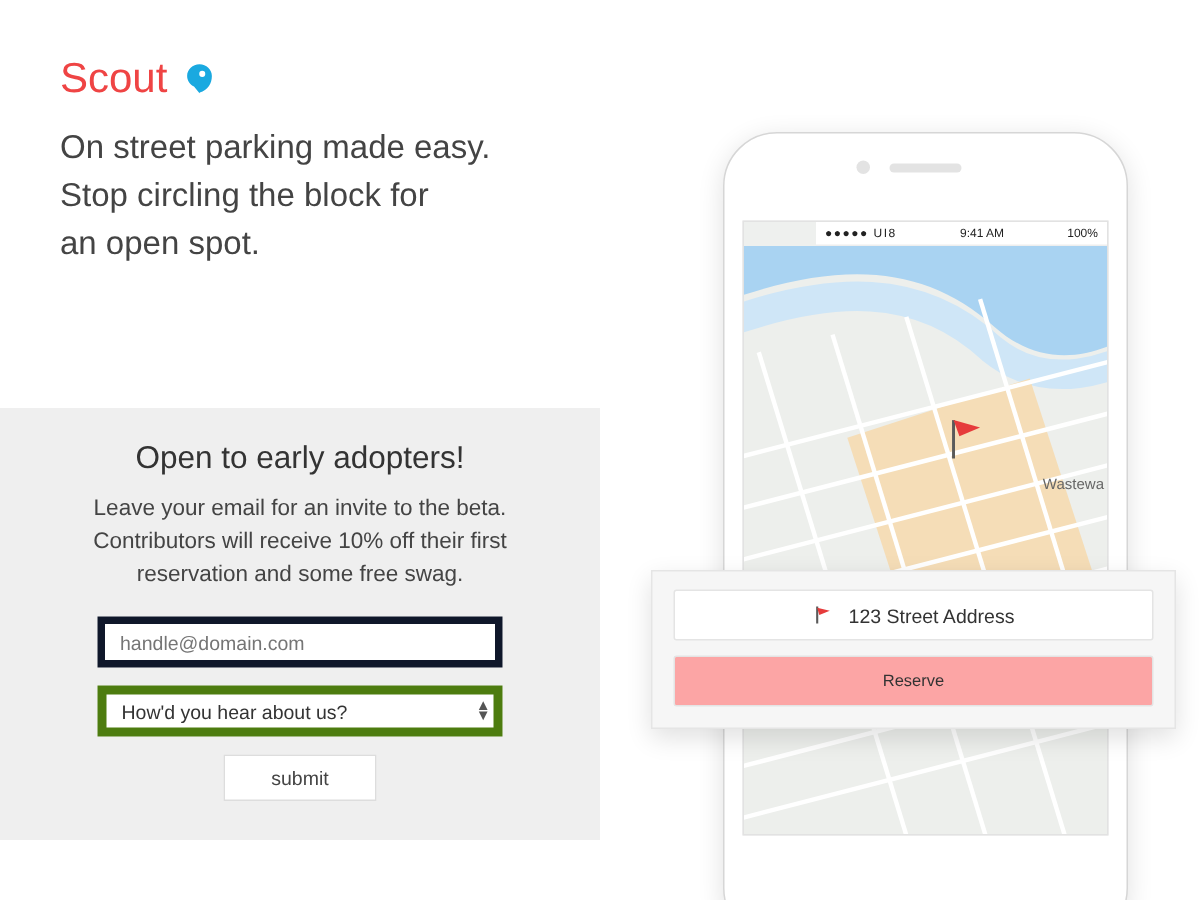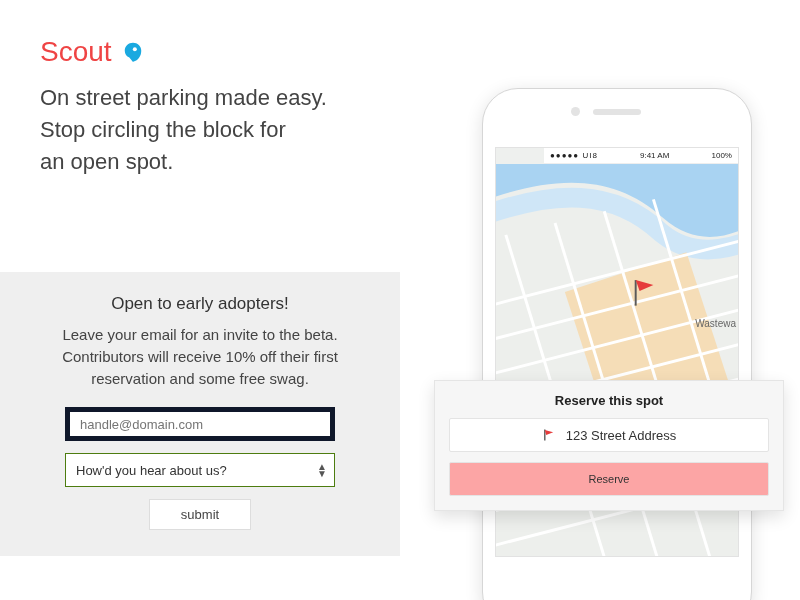--- a/index.html
+++ b/index.html
@@ -3,25 +3,25 @@
 <meta charset="utf-8">
 <style>
   *{box-sizing:border-box;margin:0;padding:0;}
   body{width:800px;height:600px;font-family:"Helvetica Neue",Arial,sans-serif;color:#333;background:#fff;overflow:hidden;position:relative;}
   .wrap{position:relative;padding:36px 40px 0 40px;}
   .brand{display:flex;align-items:center;gap:10px;margin-bottom:14px;}
   .brand h1{font-size:28px;font-weight:400;color:#ef4444;}
   .logo{width:22px;height:22px;}
   .headline{font-size:22px;line-height:1.45;font-weight:300;color:#444;margin-bottom:8px;}
   .signup{position:absolute;left:0;top:272px;width:400px;background:#efefef;padding:22px 28px 26px;}
-  .signup h3{font-size:17px;font-weight:400;text-align:center;margin-bottom:10px;color:#333;}
+  .signup h3{font-size:21px;font-weight:400;text-align:center;margin-bottom:10px;color:#333;}
   .signup p{font-size:15px;font-weight:300;text-align:center;line-height:1.45;margin-bottom:18px;color:#444;}
   .field{display:block;margin:0 auto 12px;width:270px;height:34px;background:#fff;border:5px solid #0f172a;font-size:13px;padding:0 10px;color:#888;font-family:inherit;}
   .select-wrap{position:relative;width:270px;margin:0 auto 12px;}
-  .select-wrap select{width:100%;height:34px;background:#fff;border:1px solid #4d7c0f;font-size:13px;padding:0 10px;color:#333;appearance:none;-webkit-appearance:none;font-family:inherit;}
+  .select-wrap select{width:100%;height:34px;background:#fff;border:6px solid #4d7c0f;font-size:13px;padding:0 10px;color:#333;appearance:none;-webkit-appearance:none;font-family:inherit;}
   .select-wrap .arrows{position:absolute;right:8px;top:50%;transform:translateY(-50%);font-size:10px;line-height:7px;color:#555;pointer-events:none;}
   .submit{display:block;margin:0 auto;background:#fff;border:1px solid #ddd;font-size:13px;padding:7px 31px;color:#444;cursor:pointer;font-family:inherit;}
   
   .phone{position:absolute;right:48px;top:88px;width:270px;height:540px;background:#fff;border:1px solid #d6d6d6;border-radius:36px;box-shadow:0 4px 18px rgba(0,0,0,0.12);}
   .speaker{position:absolute;top:20px;left:50%;transform:translateX(-50%);width:48px;height:6px;background:#e3e3e3;border-radius:3px;}
   .cam{position:absolute;top:18px;left:88px;width:9px;height:9px;background:#e3e3e3;border-radius:50%;}
   .screen{position:absolute;top:58px;left:12px;right:12px;bottom:70px;background:#eef0ee;border:1px solid #e2e2e2;overflow:hidden;}
   .status{height:16px;background:#fff;display:flex;align-items:center;justify-content:space-between;font-size:8px;padding:0 6px;color:#222;border-bottom:1px solid #eee;margin-left:48px;}
   .status .dots{letter-spacing:1px;}
   .menu{position:absolute;top:22px;left:6px;width:18px;}
@@ -108,21 +108,20 @@
       <g transform="translate(142,118)">
         <line x1="0" y1="0" x2="0" y2="26" stroke="#5a5a5a" stroke-width="2"></line>
         <path d="M0 0 L18 5 L4 11 Z" fill="#e63b3b"></path>
       </g>
     </svg>
     <span class="maplabel" style="right:2px;top:170px;">Wastewa</span>
   </div>
 </div>
 
 <div class="card">
-  <h4>Reserve this spot</h4>
   <div class="addr">
     <svg class="flag" viewBox="0 0 20 20">
       <line x1="4" y1="2" x2="4" y2="18" stroke="#5a5a5a" stroke-width="2"></line>
       <path d="M4 3 L16 6 L6 10 Z" fill="#e63b3b"></path>
     </svg>
     <span>123 Street Address</span>
   </div>
   <div class="reserve">Reserve</div>
 </div>
 

